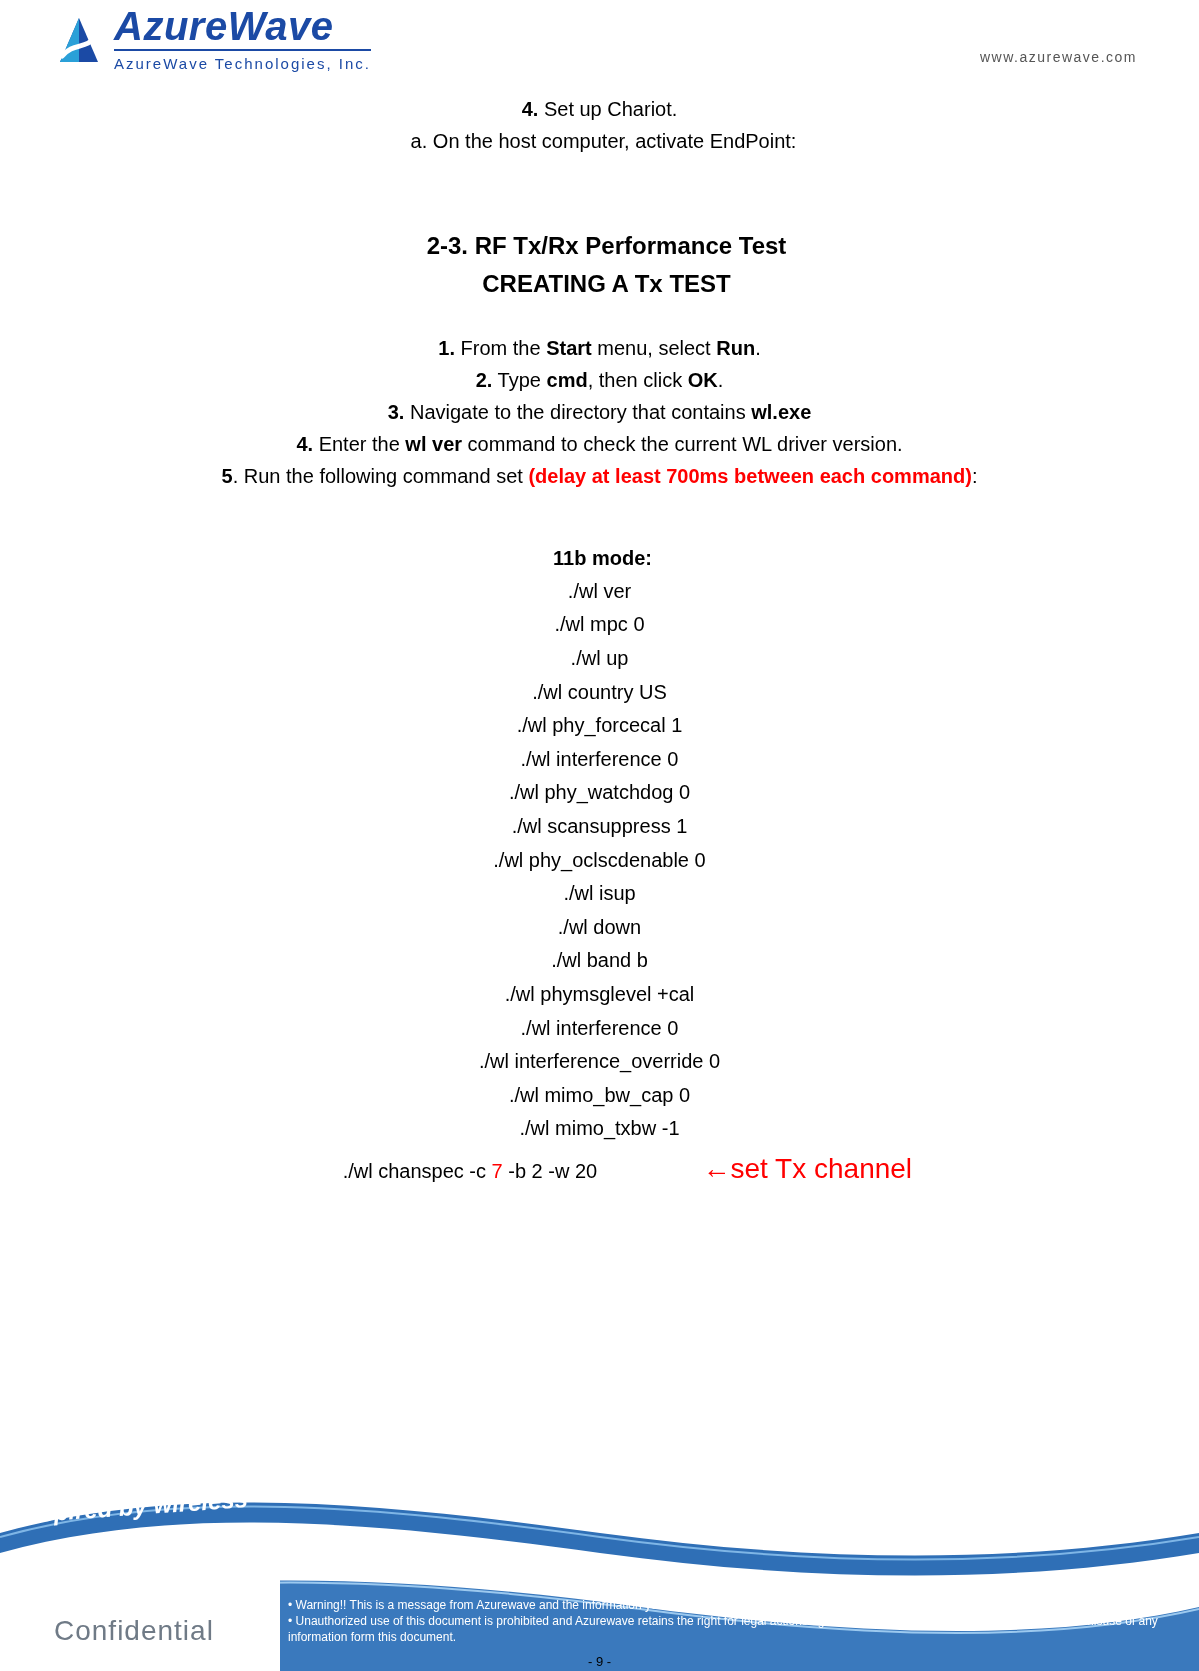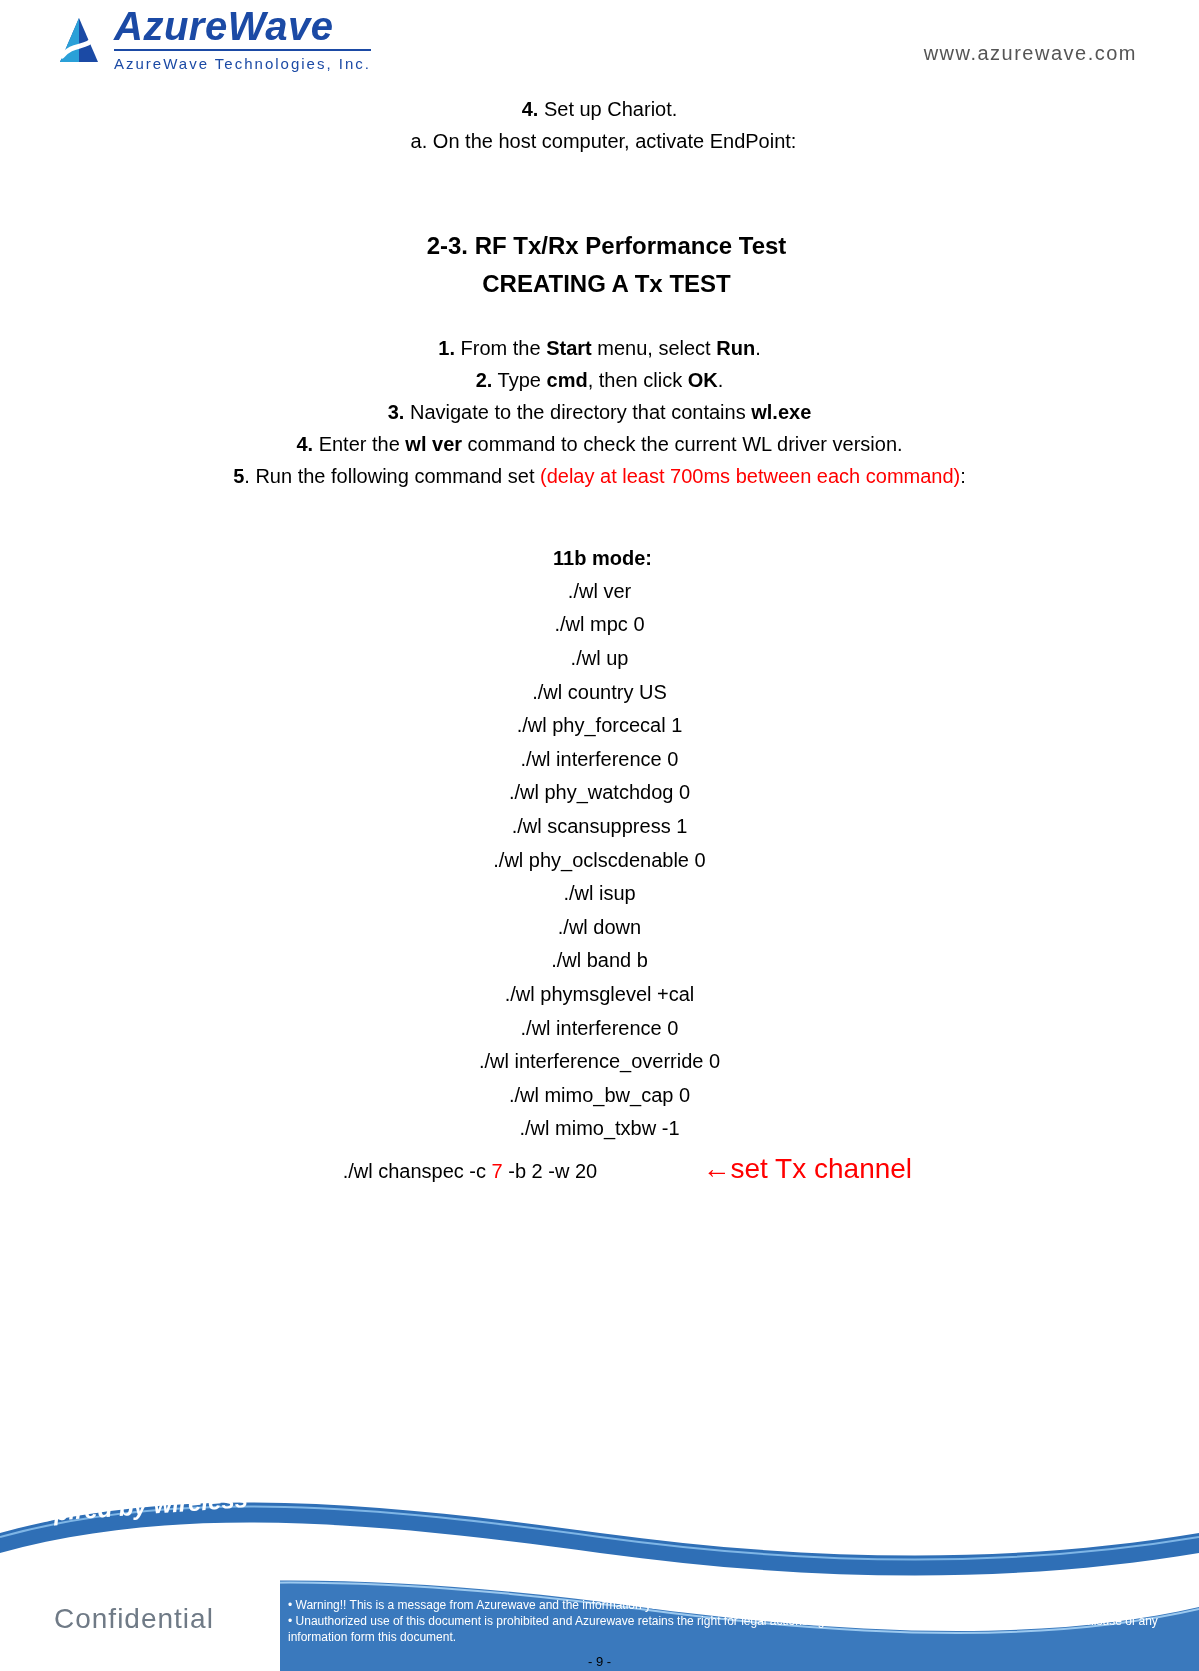--- a/index.html
+++ b/index.html
@@ -46,37 +46,37 @@
   .logo-text .tag {
     font-family: Arial, Helvetica, sans-serif;
     color: #1b4aa5;
     font-size: 15px;
     letter-spacing: 2px;
     margin-top: 2px;
   }
   .url {
     font-family: "Segoe UI", Arial, sans-serif;
     color: #555;
-    font-size: 20px;
+    font-size: 14px;
     letter-spacing: 1.5px;
     padding-bottom: 6px;
     padding-right: 8px;
   }
 
   
   .content {
     padding: 22px 54px 0 54px;
     font-size: 20px;
     line-height: 1.6;
     text-align: center;
   }
   .step-line { margin: 0; }
   .sub-line { margin: 0; padding-left: 8px; }
   .bold { font-weight: 700; }
-  .red { color: #ff0000; font-weight: 400; }
+  .red { color: #ff0000; font-weight: 700; }
   .red-plain { color: #ff0000; }
 
   .section-heading {
     font-size: 24px;
     font-weight: 700;
     margin: 70px 0 0 14px;
     line-height: 1.6;
   }
   .section-sub {
     font-size: 24px;
@@ -139,21 +139,21 @@
     font-family: "Segoe UI", Arial, sans-serif;
   }
   .wave-bottom {
     position: relative;
     height: 94px;
     overflow: visible;
   }
   .wave-bottom svg { position:absolute; top:0; left:0; width:1199px; height:94px; display:block; }
   .confidential {
     position: absolute;
-    left: 54px; top: 26px;
+    left: 54px; top: 38px;
     color: #6f7a86;
     font-size: 28px;
     font-family: "Segoe UI", Arial, sans-serif;
     letter-spacing: 1px;
   }
   .footnotes {
     position: absolute;
     left: 288px; top: 20px;
     right: 20px;
     color: #fff;

